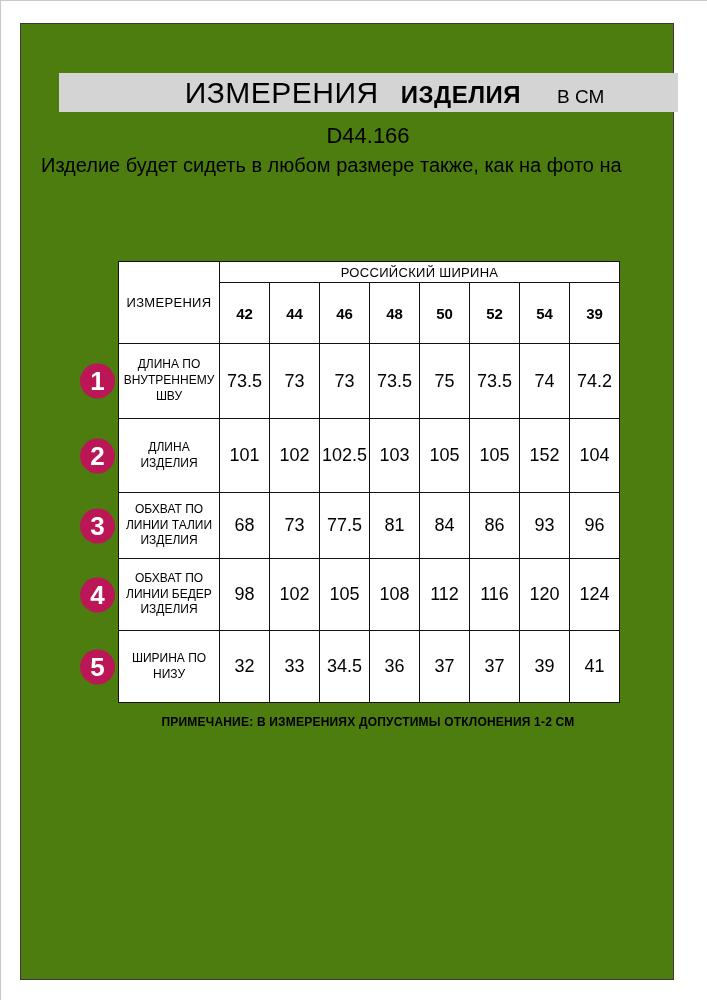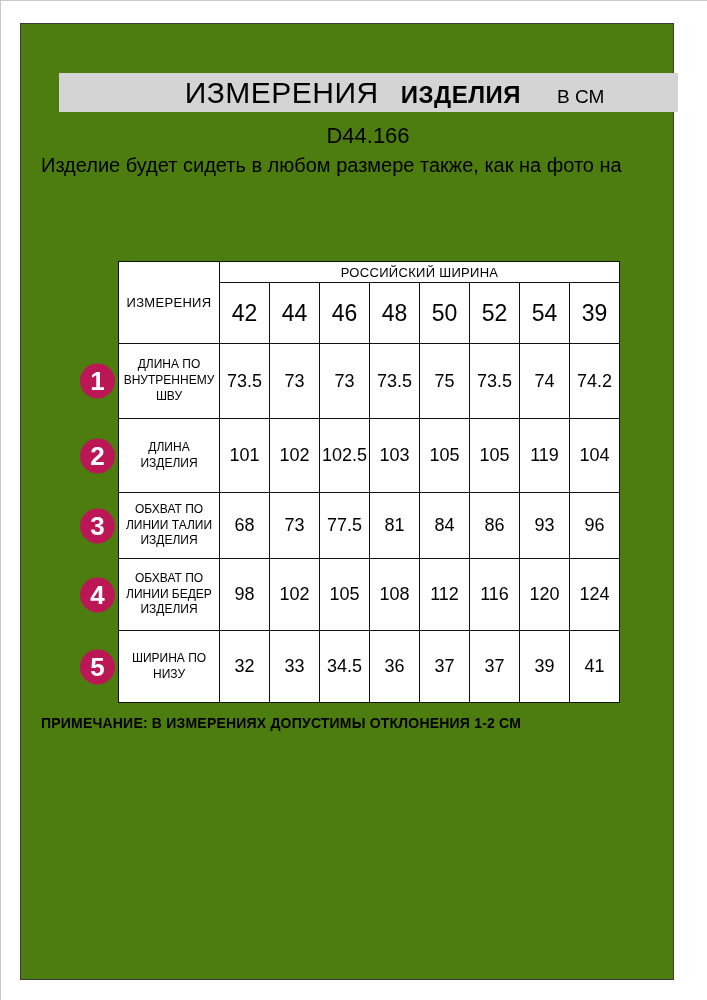--- a/index.html
+++ b/index.html
@@ -40,42 +40,42 @@
     position: absolute; left: 97px; top: 237px; width: 501px;
     border-collapse: collapse; table-layout: fixed;
   }
   table.size-table th, table.size-table td {
     border: 1.4px solid #111; padding: 0; text-align: center; vertical-align: middle;
     background: #fff;
   }
   th.corner { font-size: 13px; font-weight: 400; letter-spacing: 0.3px; }
   th.group { font-size: 13px; font-weight: 400; height: 20px; letter-spacing: 0.3px; }
   tr.sizes-row { height: 61px; }
-  tr.sizes-row th { font-size: 23px; font-weight: 400; }
+  tr.sizes-row th { font-size: 15px; font-weight: 700; }
   tbody tr:nth-child(1) { height: 75px; }
   tbody tr:nth-child(2) { height: 74px; }
   tbody tr:nth-child(3) { height: 66px; }
   tbody tr:nth-child(4) { height: 72px; }
   tbody tr:nth-child(5) { height: 72px; }
   td.label-cell {
     position: relative; font-size: 12px; line-height: 1.32;
     padding: 2px 5px; box-sizing: border-box;
   }
   td.value-cell { font-size: 18px; }
   .circle {
     position: absolute; left: -39px; top: 50%; transform: translateY(-50%);
     width: 35px; height: 35px; border-radius: 50%;
     background: var(--accent); color: #fff;
     font-size: 26px; font-weight: 700;
     display: flex; align-items: center; justify-content: center;
   }
 
   .note {
     position: absolute; left: 20px; top: 691px; width: 654px;
-    font-size: 14px; font-weight: 700; letter-spacing: 0.2px;
+    text-align: center; font-size: 12px; font-weight: 700; letter-spacing: 0.2px;
   }
 </style>
 </head>
 <body>
 
 <div class="edge-top"></div>
 <div class="edge-left"></div>
 
 <div class="frame">
 
@@ -125,21 +125,21 @@
           <td class="value-cell">74.2</td>
         </tr>
         <tr>
           <td class="label-cell"><span class="circle">2</span><span>ДЛИНА ИЗДЕЛИЯ</span></td>
           <td class="value-cell">101</td>
           <td class="value-cell">102</td>
           <td class="value-cell">102.5</td>
           <td class="value-cell">103</td>
           <td class="value-cell">105</td>
           <td class="value-cell">105</td>
-          <td class="value-cell">119</td>
+          <td class="value-cell">152</td>
           <td class="value-cell">104</td>
         </tr>
         <tr>
           <td class="label-cell"><span class="circle">3</span><span>ОБХВАТ ПО ЛИНИИ ТАЛИИ ИЗДЕЛИЯ</span></td>
           <td class="value-cell">68</td>
           <td class="value-cell">73</td>
           <td class="value-cell">77.5</td>
           <td class="value-cell">81</td>
           <td class="value-cell">84</td>
           <td class="value-cell">86</td>

